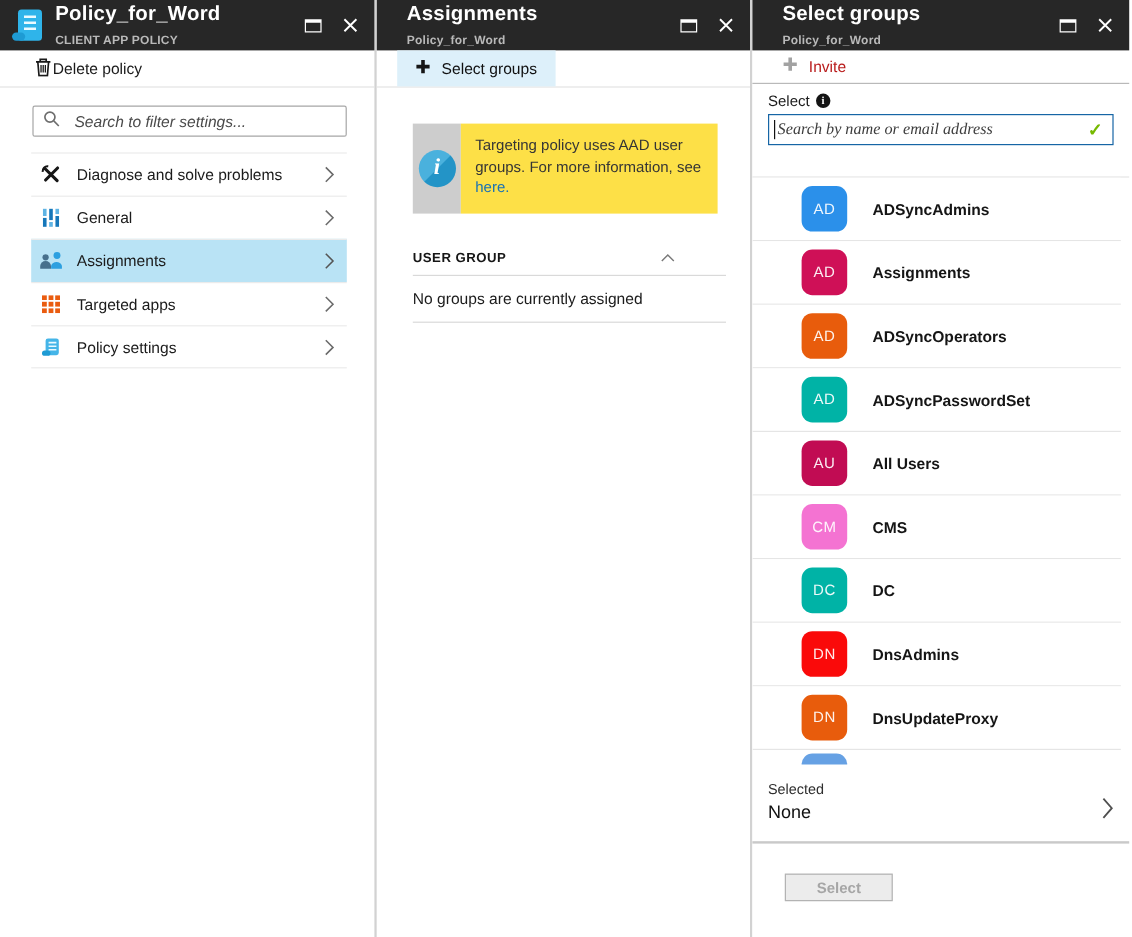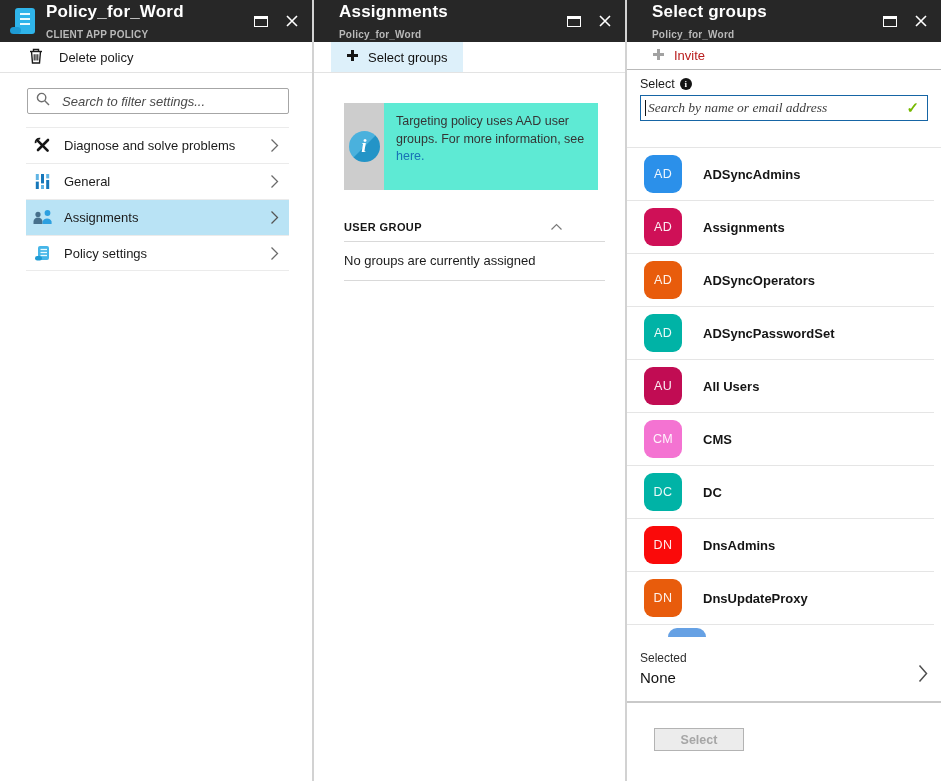--- a/index.html
+++ b/index.html
@@ -42,39 +42,39 @@
   .menu-icon { width:20px; display:flex; justify-content:center; flex:none; }
   .menu-label { margin-left:12px; font-size:13px; color:#1b1b1b; }
   .chev { margin-left:auto; display:flex; align-items:center; }
 
   
   .infobox { margin:30px 27px 0 30px; display:flex; min-height:66px; flex:none; }
   .infobox-icon { width:40px; background:#cdcdcd; display:flex; align-items:center; justify-content:center; flex:none; }
   .i-circle { width:31px; height:31px; border-radius:50%; background:linear-gradient(135deg,#4ab1dd 49%,#2394c7 51%);
               color:#fff; display:flex; align-items:center; justify-content:center;
               font-family:"Liberation Serif", serif; font-size:19px; font-weight:700; font-style:italic; }
-  .infobox-body { flex:1; background:#5eead4; padding:10px 12px 24px; font-size:12.5px; color:#353535; line-height:1.4; }
+  .infobox-body { flex:1; background:#fde047; padding:10px 12px 12px; font-size:12.5px; color:#353535; line-height:1.4; }
   .infobox-body a { color:#1871b5; text-decoration:none; cursor:pointer; }
   .tbl-head { margin:31px 20px 0 30px; display:flex; align-items:center; border-bottom:1px solid #d9d9d9; padding-bottom:8px; flex:none; }
   .tbl-head-label { font-size:11px; font-weight:700; color:#161616; letter-spacing:.4px; }
   .sort-chev { margin-left:auto; margin-right:42px; display:flex; }
   .empty-row { margin:0 20px 0 30px; border-bottom:1px solid #d9d9d9; padding:11px 0 12px; font-size:13px; color:#1b1b1b; flex:none; }
 
   
   .select-row { margin:7px 13px 0 13px; display:flex; align-items:center; gap:5px; font-size:12.5px; color:#1b1b1b; flex:none; }
   .info-dot { width:12px; height:12px; border-radius:50%; background:#141414; color:#fff; font-size:9px;
               font-family:"Liberation Serif", serif; font-weight:700; display:flex; align-items:center; justify-content:center; }
   .search3 { margin:4px 13px 0 13px; height:26px; border:1px solid #1665a5; display:flex; align-items:center; padding:0 8px 0 4px; flex:none; background:#fff; }
   .caret-bar { width:1px; height:16px; background:#111; flex:none; }
   .search3 input { flex:1; border:none; outline:none; font-family:Liberation Serif, serif; font-size:13.5px; color:#333; background:transparent; padding-left:2px; }
   .search3 input::placeholder { font-style:italic; color:#3d3d3d; opacity:1; }
   .check { color:#76b900; font-size:15px; font-weight:700; flex:none; }
 
   .group-list { margin-top:26px; border-top:1px solid #e5e5e5; height:491px; overflow:hidden; padding-right:7px; flex:none; }
-  .group-row { height:53px; border-bottom:1px solid #e5e5e5; display:flex; align-items:center; padding-left:17px; cursor:pointer; background:#fff; }
+  .group-row { height:53px; border-bottom:1px solid #e5e5e5; display:flex; align-items:center; padding-left:41px; cursor:pointer; background:#fff; }
   .avatar { width:38px; height:38px; border-radius:9px; color:rgba(255,255,255,.92); font-size:12.5px; letter-spacing:.4px;
             display:flex; align-items:center; justify-content:center; flex:none; background:#888; }
   .group-name { margin-left:21px; font-size:13px; font-weight:600; color:#151515; }
   .partial-row { height:12px; overflow:hidden; padding-left:41px; }
   .partial-row .avatar { margin-top:3px; }
 
   .selected-section { padding:13px 13px 0 13px; position:relative; flex:none; cursor:pointer; }
   .selected-label { font-size:12px; color:#2e2e2e; }
   .selected-value { font-size:15px; color:#111; margin-top:4px; }
   .footer-chev { position:absolute; right:13px; top:26px; }
@@ -109,21 +109,21 @@
           </button>
         <button class="win-btn">
           <svg width="12" height="12" viewBox="0 0 12 12">
               <path d="M1 1 L11 11 M11 1 L1 11" stroke="#fff" stroke-width="1.6"></path>
             </svg>
         </button>
       </span>
     </div>
 
     <div class="tb">
-      <button class="win-btn" style="gap:16px;">
+      <button class="win-btn" style="gap:1px;">
         <span>
           <svg width="14" height="16" viewBox="0 0 14 16" fill="none" stroke="#1a1a1a">
             <path d="M1 3.5 h12" stroke-width="1.4"></path>
             <path d="M4.5 3.5 V1.5 h5 v2" stroke-width="1.4"></path>
             <path d="M2.5 3.5 l1 11.5 h7 l1 -11.5" stroke-width="1.4"></path>
             <path d="M5.2 6.2 v6.3 M7 6.2 v6.3 M8.8 6.2 v6.3" stroke-width="1.1"></path>
           </svg>
         </span>
         <span class="tb-label">Delete policy</span>
       </button>
@@ -184,20 +184,41 @@
         </span>
         <span class="menu-label">Assignments</span>
         <span class="chev">
           <svg width="9" height="15" viewBox="0 0 9 15" fill="none">
               <path d="M1.5 1.5 L7.5 7.5 L1.5 13.5" stroke="#555" stroke-width="1.3"></path>
             </svg>
         </span>
       </div>
       <div class="menu-item">
         <span class="menu-icon">
+          <svg width="15" height="15" viewBox="0 0 15 15" fill="#ea5c10">
+            <rect x="0" y="0" width="4" height="4"></rect>
+              <rect x="5.5" y="0" width="4" height="4"></rect>
+              <rect x="11" y="0" width="4" height="4"></rect>
+            <rect x="0" y="5.5" width="4" height="4"></rect>
+              <rect x="5.5" y="5.5" width="4" height="4"></rect>
+              <rect x="11" y="5.5" width="4" height="4"></rect>
+            <rect x="0" y="11" width="4" height="4"></rect>
+              <rect x="5.5" y="11" width="4" height="4"></rect>
+              <rect x="11" y="11" width="4" height="4"></rect>
+          </svg>
+        </span>
+        <span class="menu-label">Targeted apps</span>
+        <span class="chev">
+          <svg width="9" height="15" viewBox="0 0 9 15" fill="none">
+              <path d="M1.5 1.5 L7.5 7.5 L1.5 13.5" stroke="#6b6b6b" stroke-width="1.3"></path>
+            </svg>
+        </span>
+      </div>
+      <div class="menu-item">
+        <span class="menu-icon">
           <svg width="16" height="17" viewBox="0 0 16 17">
             <rect x="4" y="1" width="11" height="14" rx="2" fill="#45b5e8"></rect>
             <rect x="1" y="11" width="7" height="4.5" rx="2.2" fill="#1e9bd4"></rect>
             <line x1="6.5" y1="4.5" x2="13" y2="4.5" stroke="#eafaff" stroke-width="1.3"></line>
             <line x1="6.5" y1="7.5" x2="13" y2="7.5" stroke="#eafaff" stroke-width="1.3"></line>
             <line x1="6.5" y1="10.5" x2="13" y2="10.5" stroke="#eafaff" stroke-width="1.3"></line>
           </svg>
         </span>
         <span class="menu-label">Policy settings</span>
         <span class="chev">

